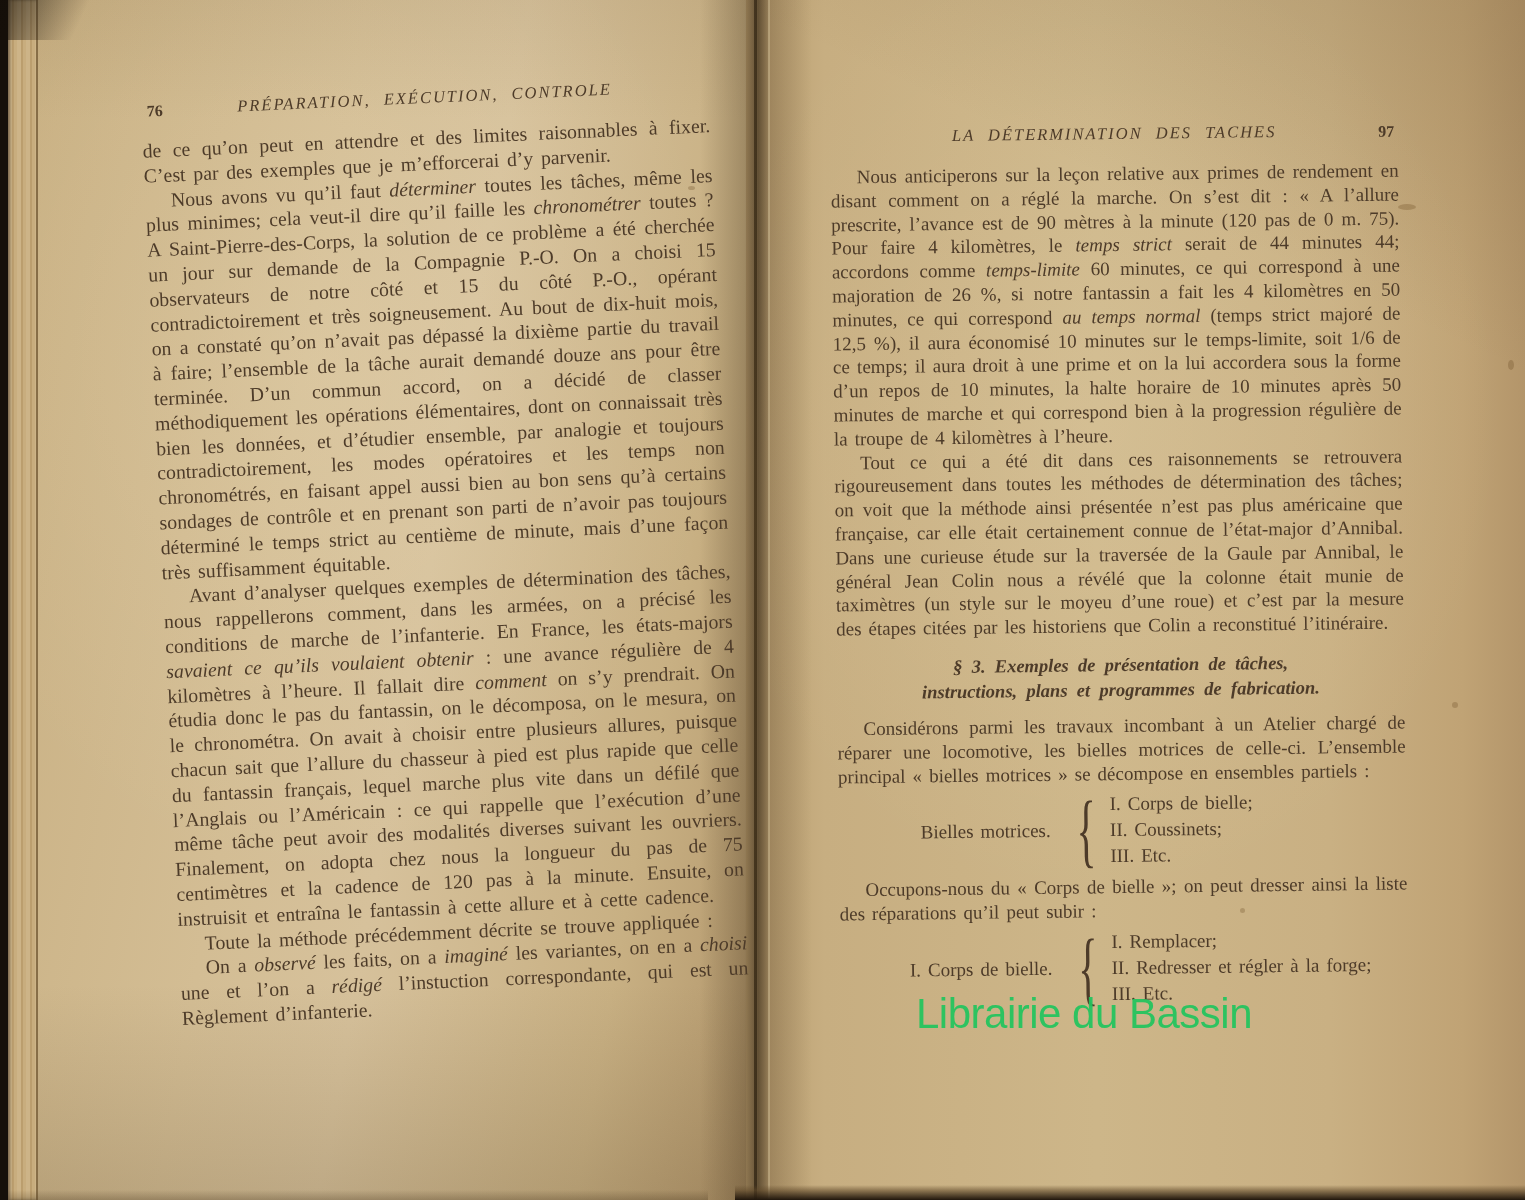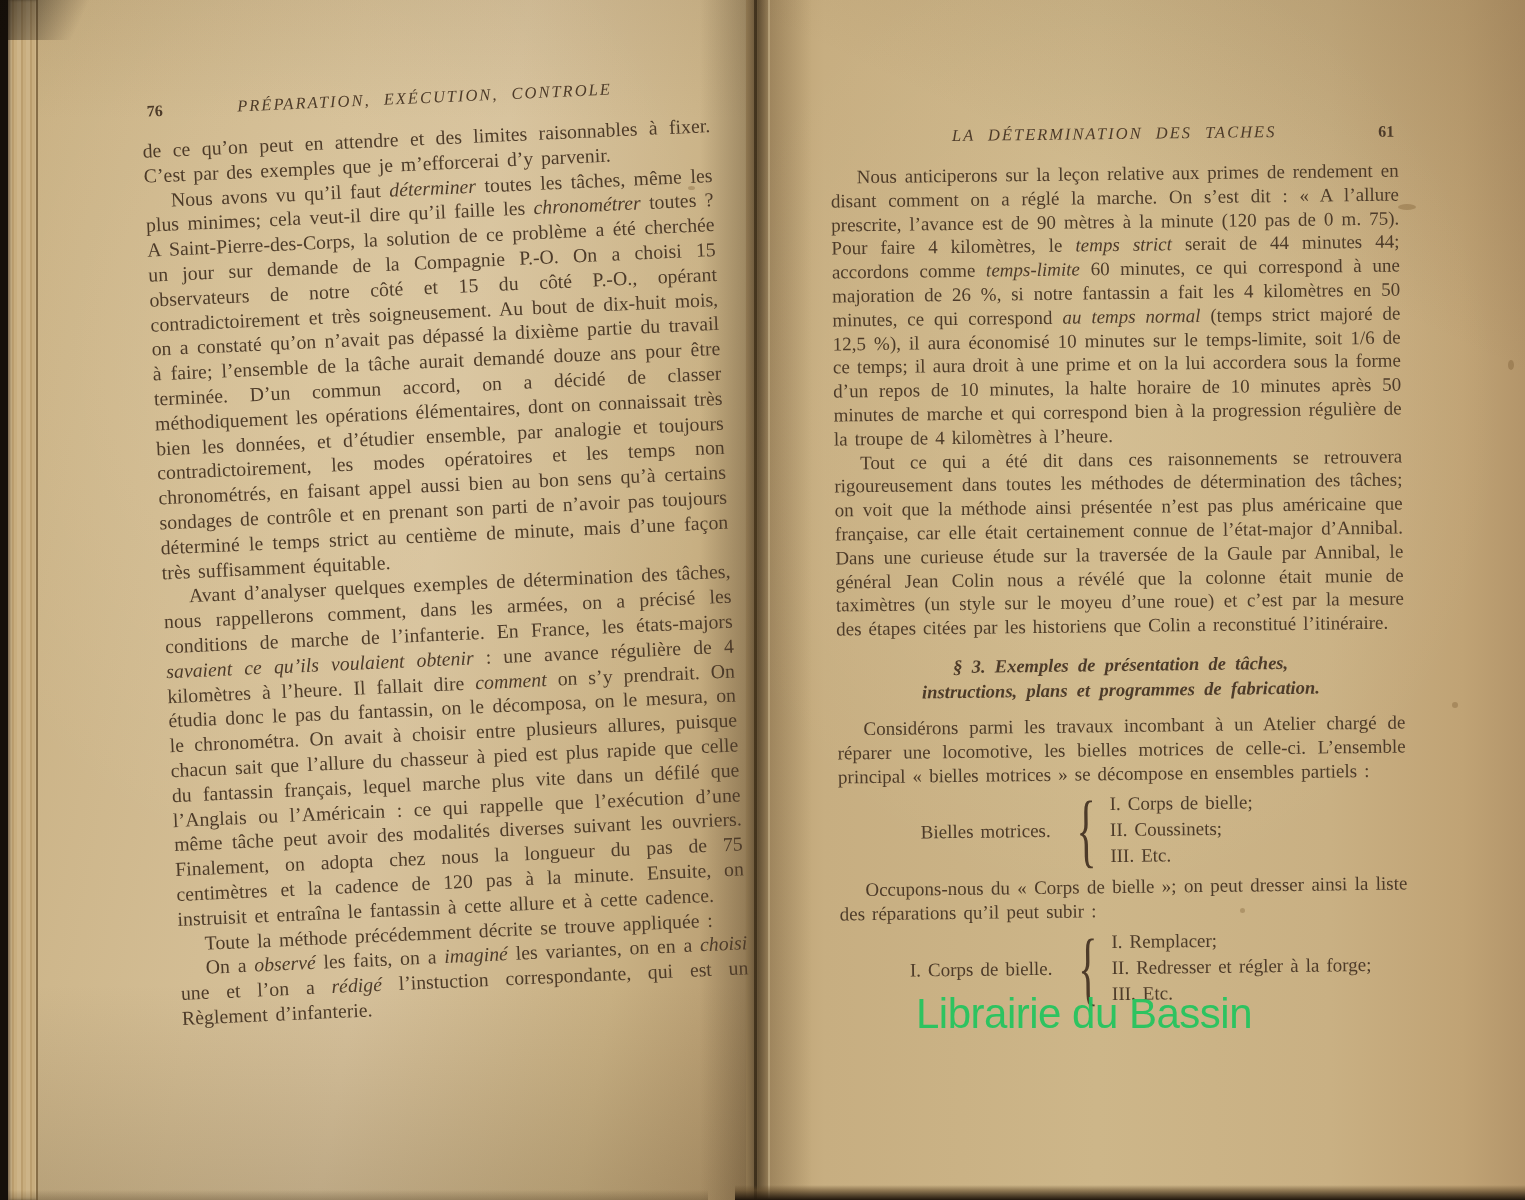--- a/index.html
+++ b/index.html
@@ -133,21 +133,21 @@
       <p class="para indent"><span>Nous avons vu qu’il faut </span><span class="em">déterminer</span><span> toutes les tâches, même les plus minimes; cela veut-il dire qu’il faille les </span><span class="em">chronométrer</span><span> toutes ? A Saint-Pierre-des-Corps, la solution de ce problème a été cherchée un jour sur demande de la Compagnie P.-O. On a choisi 15 observateurs de notre côté et 15 du côté P.-O., opérant contradictoirement et très soigneusement. Au bout de dix-huit mois, on a constaté qu’on n’avait pas dépassé la dixième partie du travail à faire; l’ensemble de la tâche aurait demandé douze ans pour être terminée. D’un commun accord, on a décidé de classer méthodiquement les opérations élémentaires, dont on connaissait très bien les données, et d’étudier ensemble, par analogie et toujours contradictoirement, les modes opératoires et les temps non chronométrés, en faisant appel aussi bien au bon sens qu’à certains sondages de contrôle et en prenant son parti de n’avoir pas toujours déterminé le temps strict au centième de minute, mais d’une façon très suffisamment équitable.</span></p>
       <p class="para indent"><span>Avant d’analyser quelques exemples de détermination des tâches, nous rappellerons comment, dans les armées, on a précisé les conditions de marche de l’infanterie. En France, les états-majors </span><span class="em">savaient ce qu’ils voulaient obtenir</span><span> : une avance régulière de 4 kilomètres à l’heure. Il fallait dire </span><span class="em">comment</span><span> on s’y prendrait. On étudia donc le pas du fantassin, on le décomposa, on le mesura, on le chronométra. On avait à choisir entre plusieurs allures, puisque chacun sait que l’allure du chasseur à pied est plus rapide que celle du fantassin français, lequel marche plus vite dans un défilé que l’Anglais ou l’Américain : ce qui rappelle que l’exécution d’une même tâche peut avoir des modalités diverses suivant les ouvriers. Finalement, on adopta chez nous la longueur du pas de 75 centimètres et la cadence de 120 pas à la minute. Ensuite, on instruisit et entraîna le fantassin à cette allure et à cette cadence.</span></p>
       <p class="para indent"><span>Toute la méthode précédemment décrite se trouve appliquée :</span></p>
       <p class="para indent"><span>On a </span><span class="em">observé</span><span> les faits, on a </span><span class="em">imaginé</span><span> les variantes, on en a </span><span class="em">choisi</span><span> une et l’on a </span><span class="em">rédigé</span><span> l’instuction correspondante, qui est un Règlement d’infanterie.</span></p>
     </div>
 </div>
 
 <div class="text-col text-right">
   <div class="header-row">
     <span>LA DÉTERMINATION DES TACHES</span>
-    <span class="pagenum pagenum-right">61</span>
+    <span class="pagenum pagenum-right">97</span>
   </div>
   <div>
       <p class="para indent"><span>Nous anticiperons sur la leçon relative aux primes de rendement en disant comment on a réglé la marche. On s’est dit : « A l’allure prescrite, l’avance est de 90 mètres à la minute (120 pas de 0 m. 75). Pour faire 4 kilomètres, le </span><span class="em">temps strict</span><span> serait de 44 minutes 44; accordons comme </span><span class="em">temps-limite</span><span> 60 minutes, ce qui correspond à une majoration de 26 %, si notre fantassin a fait les 4 kilomètres en 50 minutes, ce qui correspond </span><span class="em">au temps normal</span><span> (temps strict majoré de 12,5 %), il aura économisé 10 minutes sur le temps-limite, soit 1/6 de ce temps; il aura droit à une prime et on la lui accordera sous la forme d’un repos de 10 minutes, la halte horaire de 10 minutes après 50 minutes de marche et qui correspond bien à la progression régulière de la troupe de 4 kilomètres à l’heure.</span></p>
       <p class="para indent"><span>Tout ce qui a été dit dans ces raisonnements se retrouvera rigoureusement dans toutes les méthodes de détermination des tâches; on voit que la méthode ainsi présentée n’est pas plus américaine que française, car elle était certainement connue de l’état-major d’Annibal. Dans une curieuse étude sur la traversée de la Gaule par Annibal, le général Jean Colin nous a révélé que la colonne était munie de taximètres (un style sur le moyeu d’une roue) et c’est par la mesure des étapes citées par les historiens que Colin a reconstitué l’itinéraire.</span></p>
     </div>
 
   <div class="section-heading">
     <div>§ 3. Exemples de présentation de tâches,</div>
     <div>instructions, plans et programmes de fabrication.</div>
   </div>

